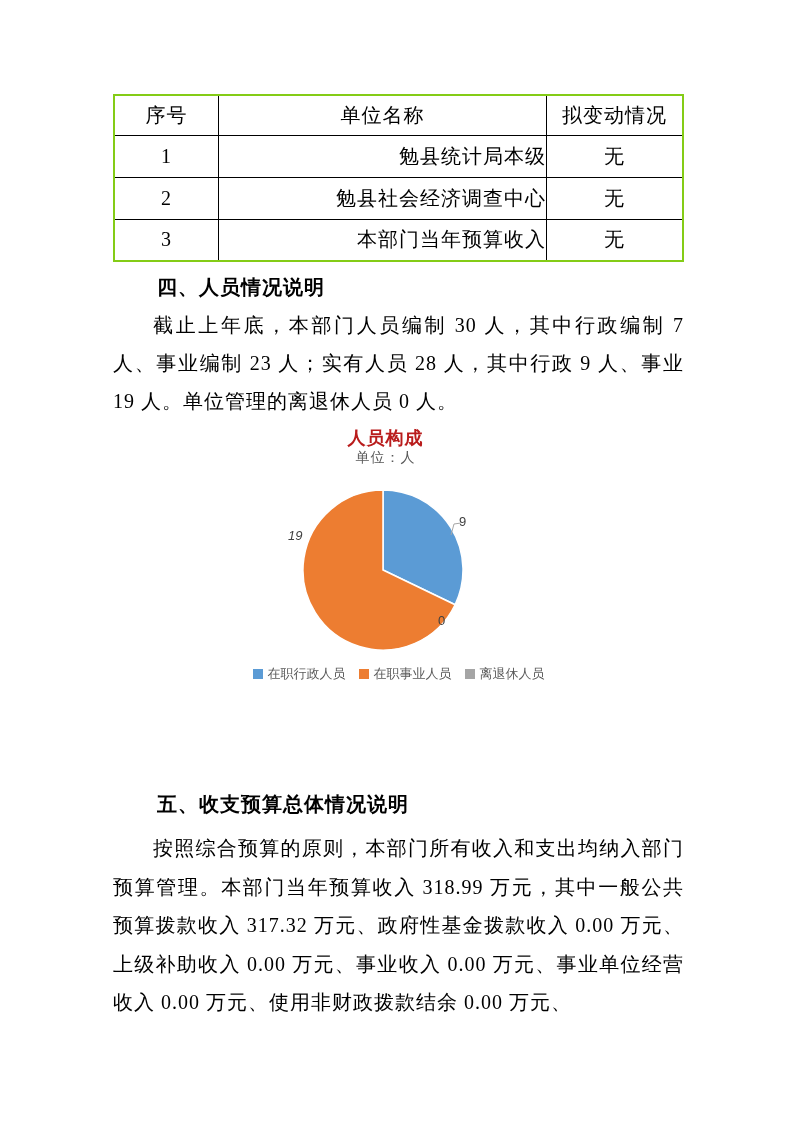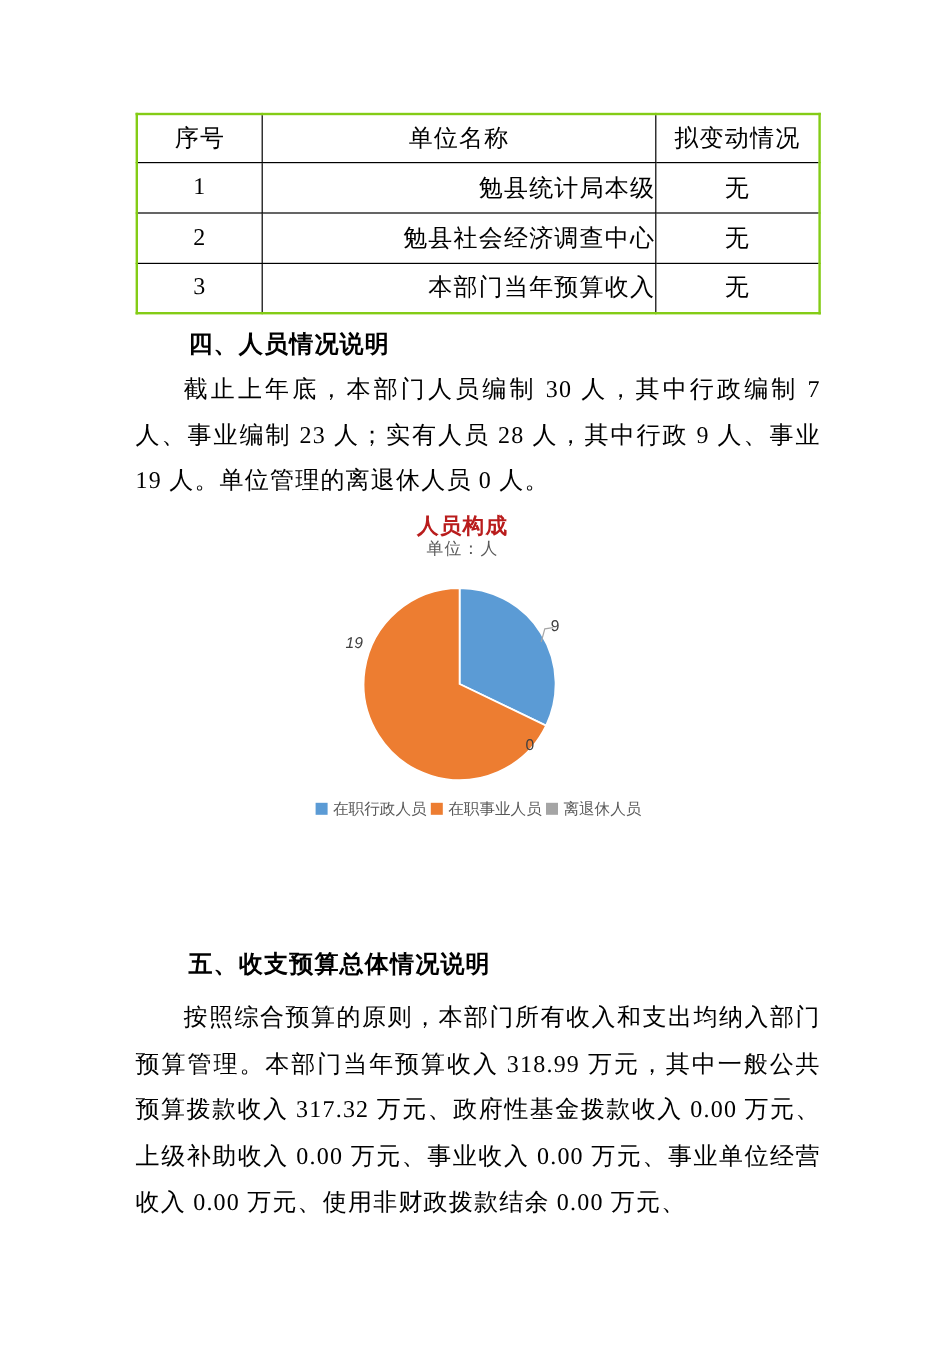--- a/index.html
+++ b/index.html
@@ -63,21 +63,21 @@
     position:absolute;
     font-family:"Liberation Sans","DejaVu Sans",sans-serif;
     font-size:13px; color:#404040;
   }
   #lbl-admin   { left:459px; top:514px; }
   #lbl-career  { left:288px; top:528px; }
   #lbl-retired { left:438px; top:613px; }
 
   .legend {
     position:absolute; top:665px; left:113px; width:571px;
-    display:flex; justify-content:center; align-items:center; gap:3px;
+    display:flex; justify-content:center; align-items:center; gap:13px;
     font-family:"Liberation Sans","DejaVu Sans",sans-serif;
     font-size:13px; color:#595959;
   }
   .legend-item { display:flex; align-items:center; gap:5px; }
   .legend-swatch { width:10px; height:10px; display:inline-block; background:#ccc; }
 </style>
 </head>
 <body>
 
 <div class="page">

